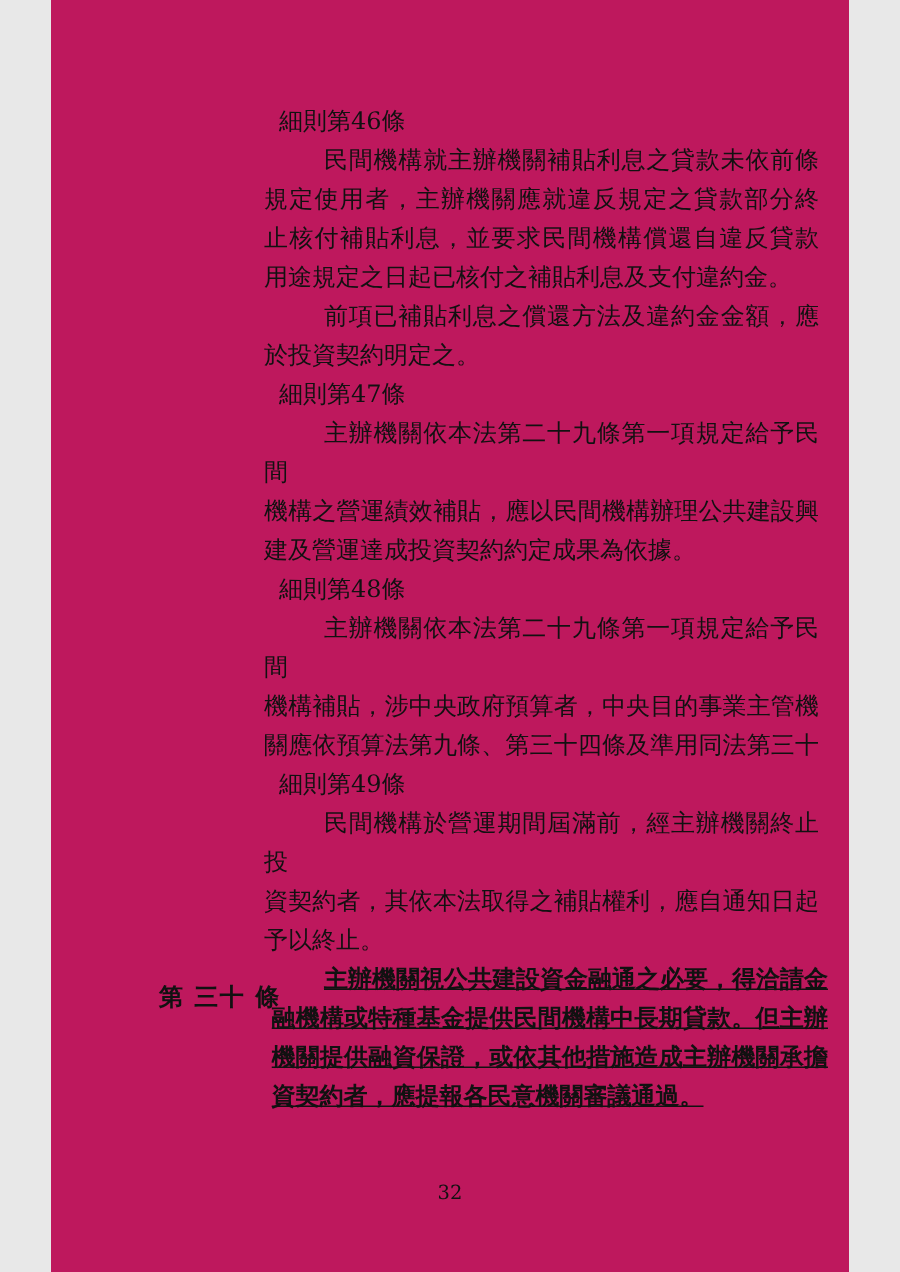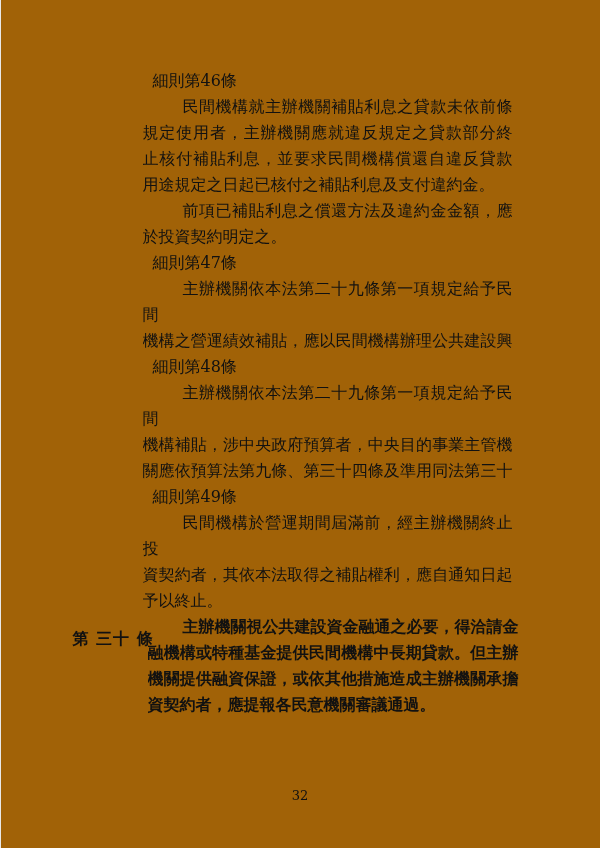--- a/index.html
+++ b/index.html
@@ -1,21 +1,21 @@
 <!DOCTYPE html>
 <html><head>
 <meta charset="utf-8">
 <style>
   html, body { margin: 0; padding: 0; background: #e8e8e8; }
   .page {
     position: relative;
-    width: 599px;
+    width: 532px;
     height: 848px;
     margin: 0 auto;
-    background: #a16207;
+    background: #be185d;
     color: #111111;
     font-family: "DejaVu Serif", "Liberation Serif", serif;
     overflow: hidden;
   }
   .content {
     position: absolute;
     top: 68px;
     left: 142px;
     width: 370px;
     font-size: 16px;
@@ -33,21 +33,21 @@
   .line.last { text-align-last: left; }
   .article { position: relative; font-weight: bold; }
   .article-label {
     position: absolute;
     left: -70px;
     top: 12px;
     white-space: nowrap;
     letter-spacing: 1px;
     text-align: center;
   }
-  .article-text { margin-left: 5px; margin-right: -6px; }
+  .article-text { margin-left: 5px; margin-right: -6px; text-decoration: underline; }
   .article-text .line.first { text-indent: 35px; }
   .page-number {
     position: absolute;
     top: 783px;
     left: 0;
     width: 100%;
     text-align: center;
     font-size: 13px;
     line-height: 26px;
   }
@@ -70,20 +70,21 @@
         <div class="line first">前項已補貼利息之償還方法及違約金金額，應</div>
         <div class="line last">於投資契約明定之。</div>
       </div>
     </section>
 
     <section class="section">
       <div class="heading">細則第47條</div>
       <div class="para">
         <div class="line first">主辦機關依本法第二十九條第一項規定給予民間</div>
         <div class="line">機構之營運績效補貼，應以民間機構辦理公共建設興</div>
+        <div class="line last">建及營運達成投資契約約定成果為依據。</div>
       </div>
     </section>
 
     <section class="section">
       <div class="heading">細則第48條</div>
       <div class="para">
         <div class="line first">主辦機關依本法第二十九條第一項規定給予民間</div>
         <div class="line">機構補貼，涉中央政府預算者，中央目的事業主管機</div>
         <div class="line">關應依預算法第九條、第三十四條及準用同法第三十</div>
       </div>

